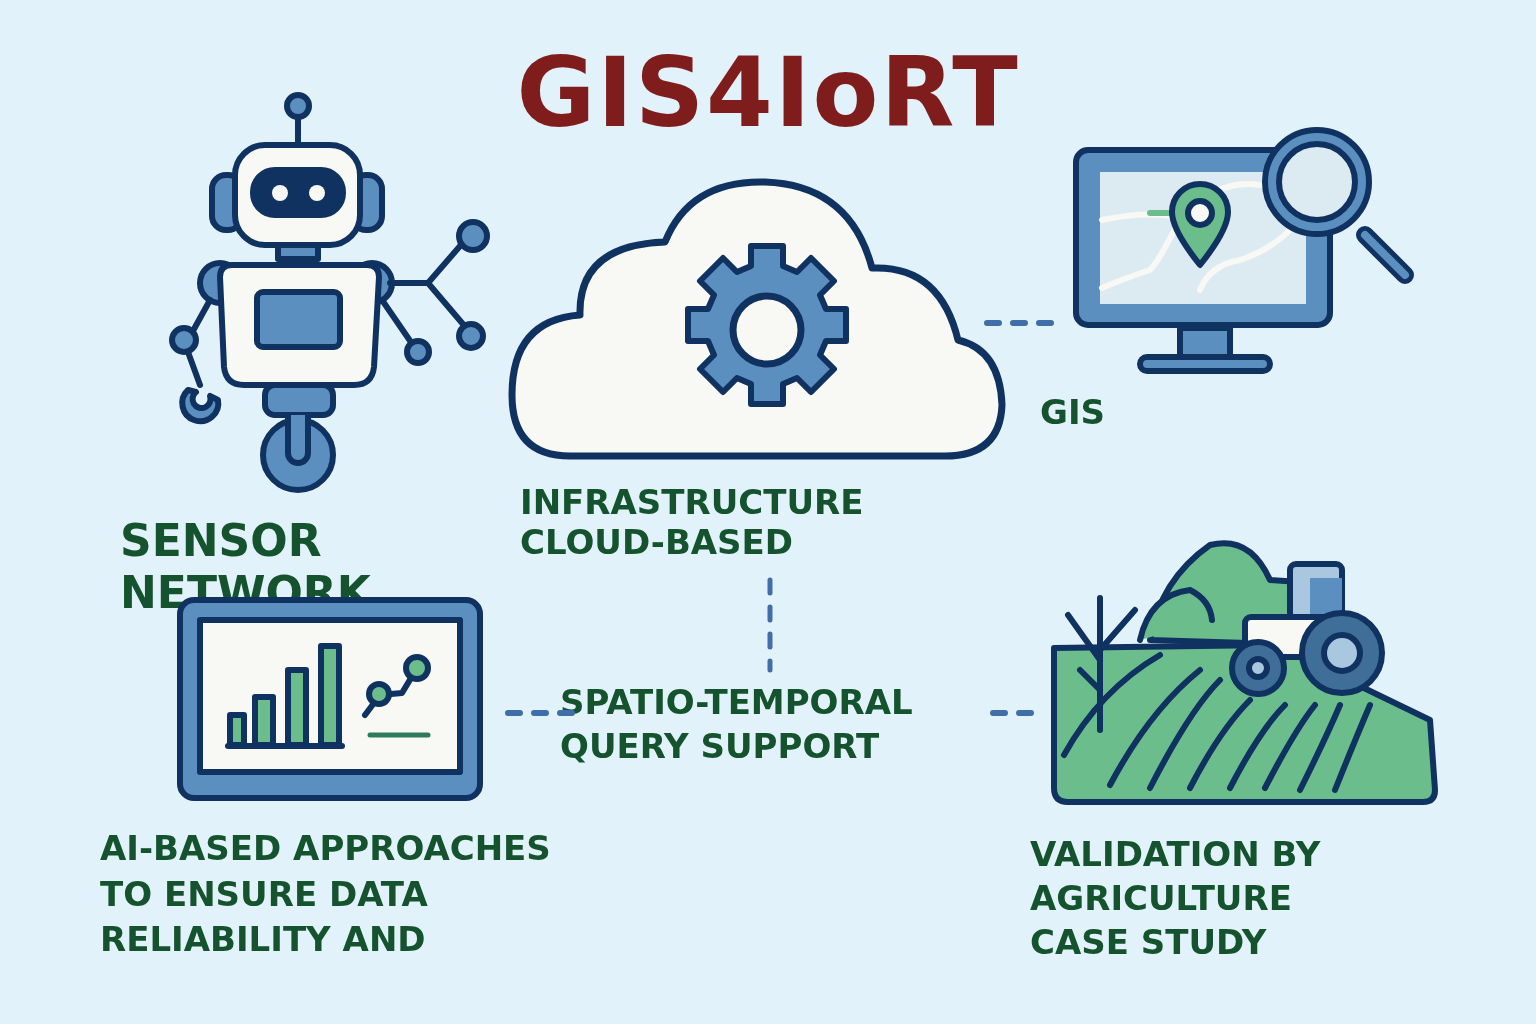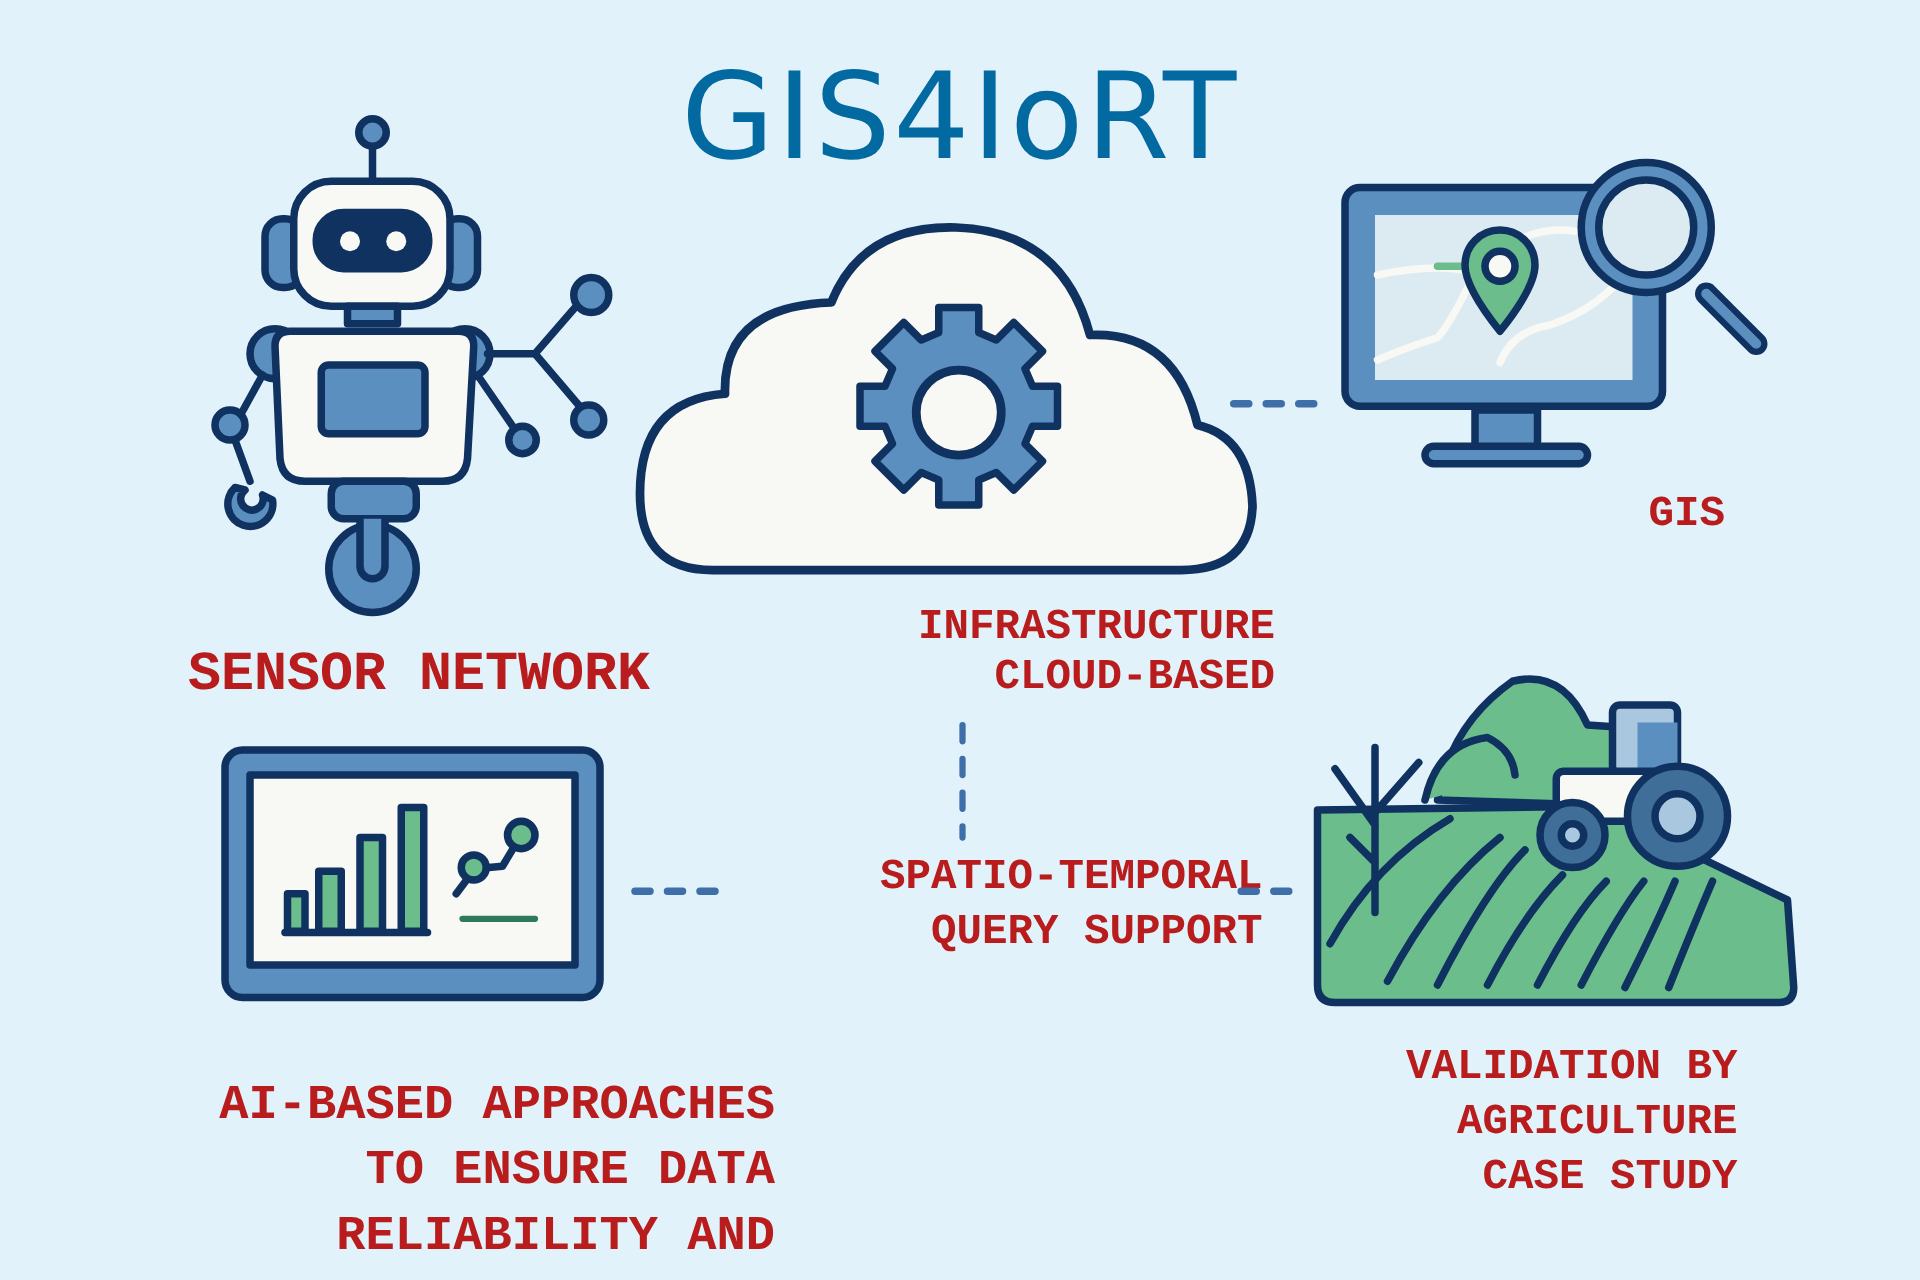--- a/index.html
+++ b/index.html
@@ -1,19 +1,19 @@
 <!DOCTYPE html>
 <html><head>
 <meta charset="utf-8">
 <style>
   html,body{margin:0;padding:0;}
   body{width:1536px;height:1024px;background:#e2f2fa;position:relative;overflow:hidden;font-family:"DejaVu Sans","Liberation Sans",sans-serif;color:#0f3261;}
   .abs{position:absolute;}
-  .title{left:0;width:1536px;top:38px;text-align:center;font-size:96px;font-weight:normal;letter-spacing:2px;line-height:110px;color:#0369a1;}
-  .label{text-align:right;font-weight:bold;color:#b91c1c;text-transform:uppercase;line-height:1.18;font-family:Liberation Mono, monospace;}
+  .title{left:0;width:1536px;top:38px;text-align:center;font-size:96px;font-weight:bold;letter-spacing:2px;line-height:110px;color:#7f1d1d;}
+  .label{text-align:left;font-weight:bold;color:#14532d;text-transform:uppercase;line-height:1.18;}
   .label span{display:block;}
   svg{position:absolute;overflow:visible;}
 </style>
 </head>
 <body>
 
 <div class="abs title">GIS4IoRT</div>
 
 <svg style="left:160px;top:90px;" width="350" height="420" viewBox="0 0 350 420">
   <g stroke="#0f3261" stroke-width="6" stroke-linecap="round" stroke-linejoin="round">
@@ -102,21 +102,21 @@
     <rect x="85" y="107" width="18" height="48" fill="#6cbd8c"></rect>
     <rect x="118" y="80" width="18" height="75" fill="#6cbd8c"></rect>
     <rect x="151" y="56" width="18" height="99" fill="#6cbd8c"></rect>
     <line x1="58" y1="156" x2="172" y2="156"></line>
     <polyline points="195,125 210,105 232,103 247,78" fill="none"></polyline>
     <circle cx="209" cy="104" r="10" fill="#6cbd8c"></circle>
     <circle cx="247" cy="78" r="11" fill="#6cbd8c"></circle>
     <line x1="200" y1="145" x2="258" y2="145" stroke="#2e7a5c" stroke-width="5"></line>
   </g>
 </svg>
-<div class="abs label" style="left:100px;top:826px;width:520px;font-size:39px;line-height:1.34;margin-top:32px;">
+<div class="abs label" style="left:100px;top:826px;width:520px;font-size:34px;line-height:1.34;">
   <span>AI-BASED APPROACHES</span>
   <span>TO ENSURE DATA</span>
   <span>RELIABILITY AND</span>
 </div>
 
 <div class="abs label" style="left:560px;top:680px;width:450px;font-size:34px;line-height:1.3;">
   <span>SPATIO-TEMPORAL</span>
   <span>QUERY SUPPORT</span>
 </div>
 

